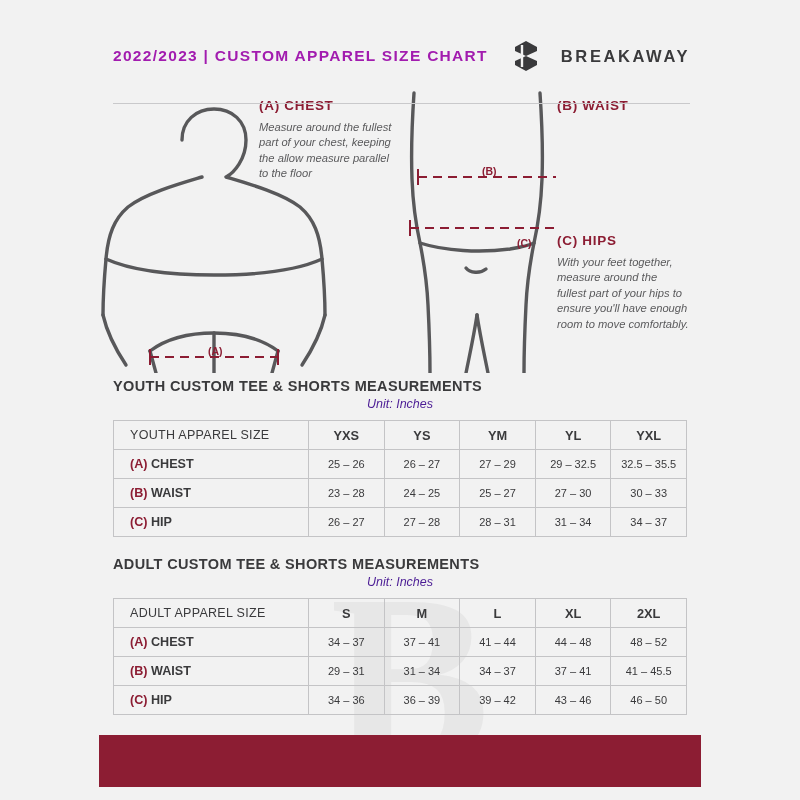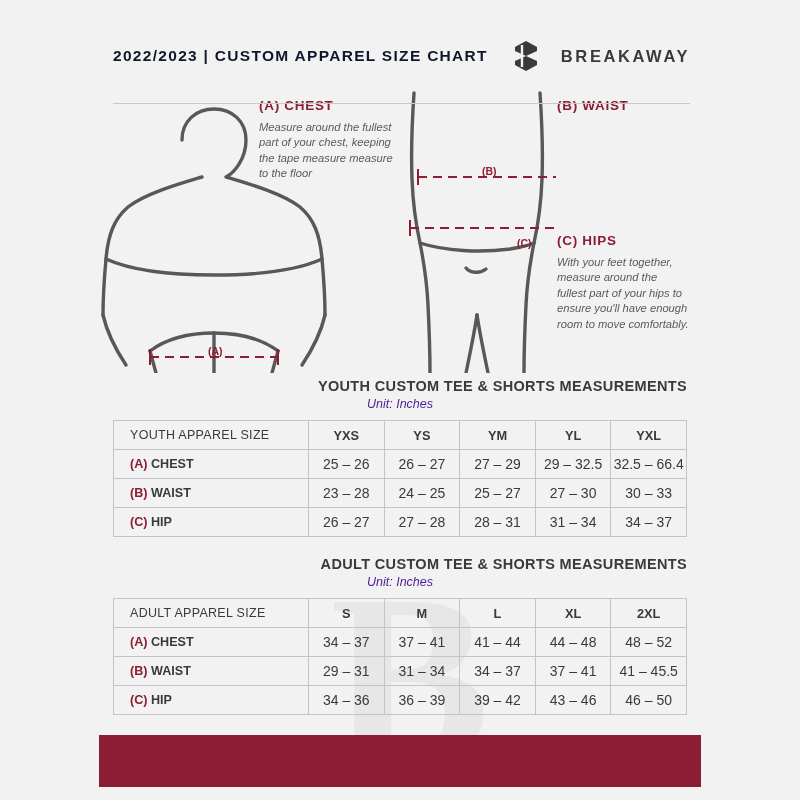--- a/index.html
+++ b/index.html
@@ -46,21 +46,21 @@
     height: 44px;
     z-index: 3;
   }
   .header-title {
     position: absolute;
     left: 113px;
     top: 8px;
     font-size: 15.5px;
     font-weight: bold;
     letter-spacing: 1.3px;
-    color: #0f172a;
+    color: #a21caf;
     white-space: nowrap;
   }
   .brand {
     position: absolute;
     right: 110px;
     top: 2px;
     display: flex;
     align-items: center;
     gap: 22px;
   }
@@ -124,21 +124,21 @@
   .section {
     position: absolute;
     left: 113px;
     width: 574px;
     z-index: 2;
   }
   #youth-section { top: 365px; }
   #adult-section { top: 543px; }
 
   .sec-title {
-    text-align: right;
+    text-align: left;
     font-size: 14.5px;
     font-weight: bold;
     letter-spacing: 0.35px;
     color: #3a3a3c;
   }
   .sec-unit {
     text-align: center;
     font-size: 12.5px;
     font-style: italic;
     color: #4c1d95;
@@ -148,21 +148,21 @@
 
   table {
     border-collapse: collapse;
     width: 100%;
     table-layout: fixed;
     border-radius: 23px;
   }
   th, td {
     border: 1px solid #c4c4c6;
     height: 28px;
-    font-size: 14px;
+    font-size: 11px;
     color: #3a3a3c;
     text-align: center;
     padding: 0;
   }
   th.rowhead, td.rowhead {
     text-align: left;
     padding-left: 16px;
     width: 178px;
   }
   th {
@@ -276,21 +276,21 @@
           <line x1="410" y1="137" x2="410" y2="153"></line>
         </g>
       </svg>
 
       <div class="dimlabel" style="left:208px; top:262px;">(A)</div>
       <div class="dimlabel" style="left:482px; top:82px;">(B)</div>
       <div class="dimlabel" style="left:517px; top:154px;">(C)</div>
 
       <div class="note" id="note-chest">
         <div class="note-title">(A) CHEST</div>
-        <div class="note-body">Measure around the fullest part of your chest, keeping the tape measure measure to the floor</div>
+        <div class="note-body">Measure around the fullest part of your chest, keeping the allow measure parallel to the floor</div>
       </div>
       <div class="note" id="note-waist">
         <div class="note-title">(B) WAIST</div>
       </div>
       <div class="note" id="note-hips">
         <div class="note-title">(C) HIPS</div>
         <div class="note-body">With your feet together, measure around the fullest part of your hips to ensure you'll have enough room to move comfortably.</div>
       </div>
     </div>
 
@@ -308,21 +308,21 @@
             <th>YXL</th>
           </tr>
         </thead>
         <tbody>
           <tr>
             <td class="rowhead"><span class="tag">(A)</span> <span>CHEST</span></td>
             <td>25 – 26</td>
             <td>26 – 27</td>
             <td>27 – 29</td>
             <td>29 – 32.5</td>
-            <td>32.5 – 66.4</td>
+            <td>32.5 – 35.5</td>
           </tr>
           <tr>
             <td class="rowhead"><span class="tag">(B)</span> <span>WAIST</span></td>
             <td>23 – 28</td>
             <td>24 – 25</td>
             <td>25 – 27</td>
             <td>27 – 30</td>
             <td>30 – 33</td>
           </tr>
           <tr>

